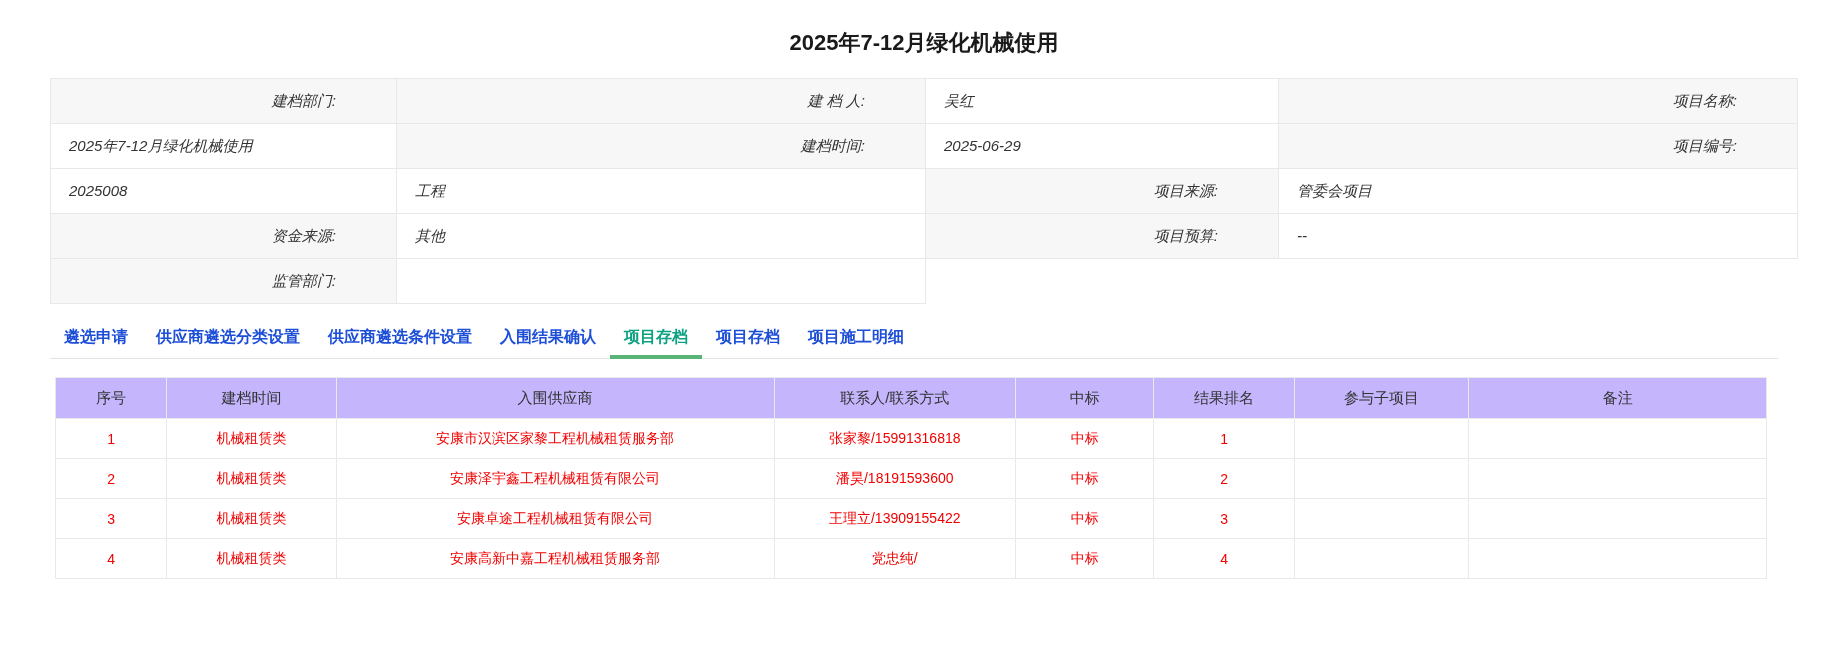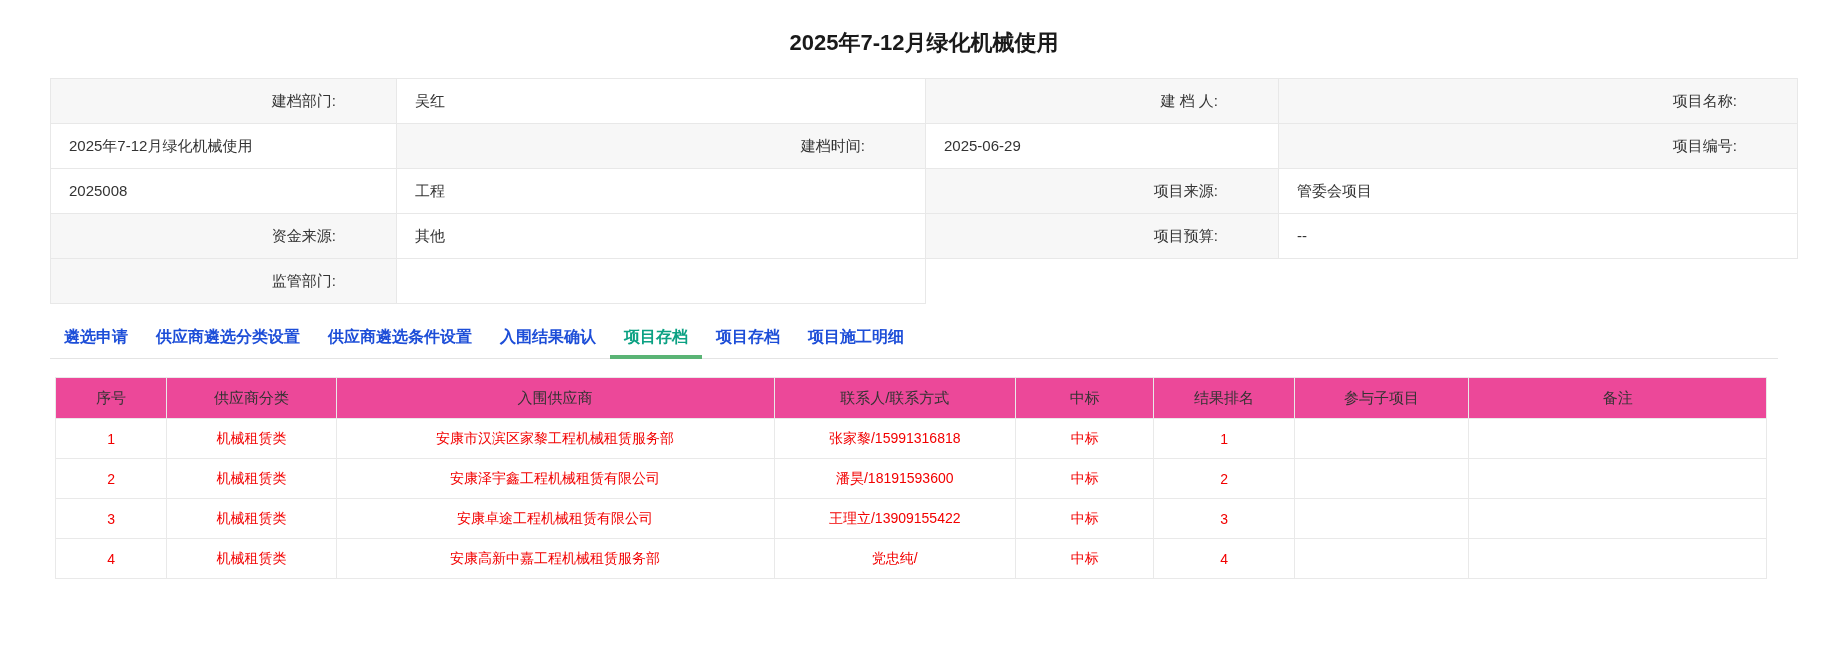--- a/index.html
+++ b/index.html
@@ -15,20 +15,21 @@
     text-align:center;font-size:22px;font-weight:bold;color:#1a1a1a;
   }
   
   .info-table{
     display:grid;
     grid-template-columns:346px 529px 353px 1fr;
     margin:20px 50px 0 50px;
     border-top:1px solid #e8e8e8;
     border-left:1px solid #e8e8e8;
     font-size:15px;
+    font-style:italic;
   }
   .icell{
     height:44px;line-height:44px;
     border-right:1px solid #e8e8e8;
     border-bottom:1px solid #e8e8e8;
     white-space:nowrap;overflow:hidden;
   }
   .ilabel{
     background:#f7f7f7;text-align:right;padding-right:60px;color:#333;
   }
@@ -50,40 +51,40 @@
   .tab.active::after{
     content:"";position:absolute;left:0;right:0;bottom:-1px;height:4px;
     background:#5ab475;
   }
   
   .results-wrap{margin:18px 81px 0 55px;}
   table.results{
     width:100%;border-collapse:collapse;table-layout:fixed;
   }
   table.results th{
-    height:38px;background:#ec4899;
+    height:38px;background:#c4b5fd;
     border:1px solid #e9e9e9;
     font-size:15px;font-weight:normal;color:#333;text-align:center;
   }
   table.results td{
     height:37px;background:#ffffff;
     border:1px solid #e9e9e9;
     font-size:14px;color:#f20000;text-align:center;
     white-space:nowrap;overflow:hidden;
   }
 </style>
 </head>
 <body>
 
 <div class="page-title">2025年7-12月绿化机械使用</div>
 
 <div class="info-table">
     <div class="icell ilabel">建档部门:</div>
+    <div class="icell ilabel">建 档 人:</div>
     <div class="icell ivalue">吴红</div>
-    <div class="icell ilabel">建 档 人:</div>
     <div class="icell ilabel">项目名称:</div>
     <div class="icell ivalue">2025年7-12月绿化机械使用</div>
     <div class="icell ilabel">建档时间:</div>
     <div class="icell ivalue">2025-06-29</div>
     <div class="icell ilabel">项目编号:</div>
     <div class="icell ivalue">2025008</div>
     <div class="icell ivalue">工程</div>
     <div class="icell ilabel">项目来源:</div>
     <div class="icell ivalue">管委会项目</div>
     <div class="icell ilabel">资金来源:</div>
@@ -112,21 +113,21 @@
         <col style="width: 25.6%;">
         <col style="width: 14.1%;">
         <col style="width: 8.1%;">
         <col style="width: 8.2%;">
         <col style="width: 10.2%;">
         <col style="width: 17.4%;">
       </colgroup>
     <thead>
       <tr>
           <th>序号</th>
-          <th>供应商分类</th>
+          <th>建档时间</th>
           <th>入围供应商</th>
           <th>联系人/联系方式</th>
           <th>中标</th>
           <th>结果排名</th>
           <th>参与子项目</th>
           <th>备注</th>
         </tr>
     </thead>
     <tbody>
         <tr>

